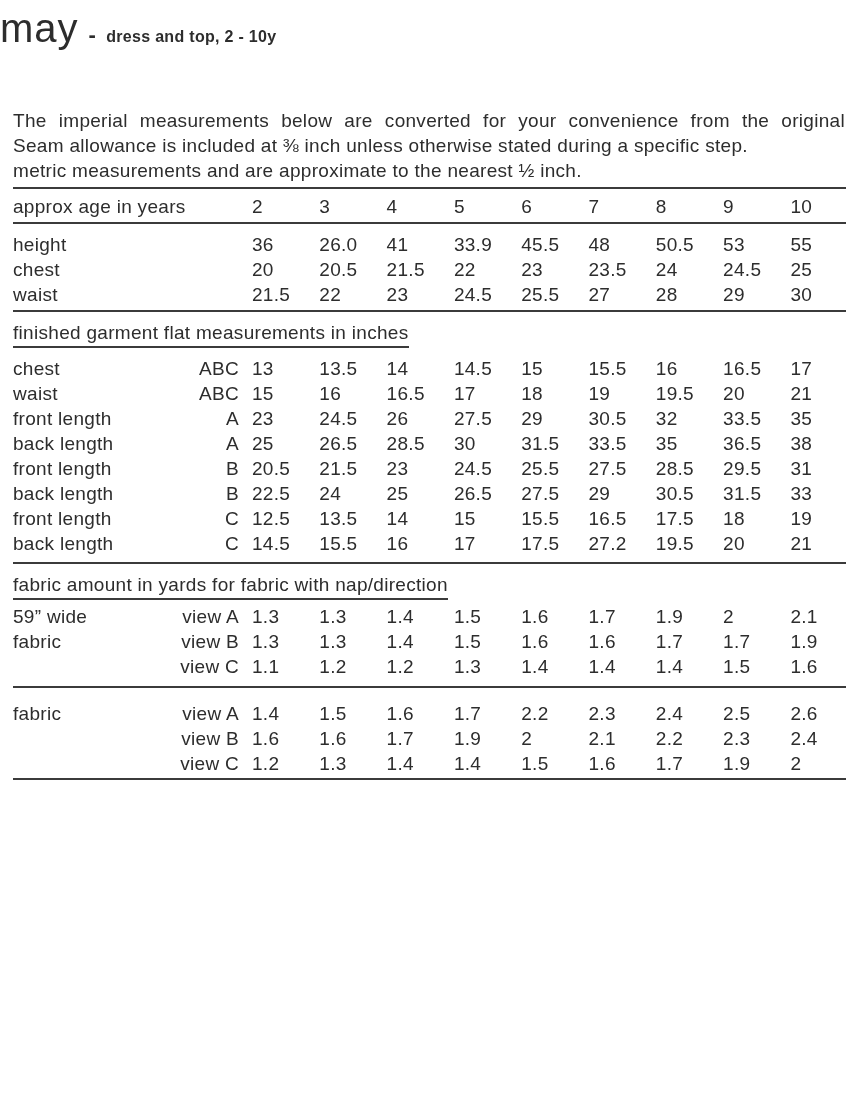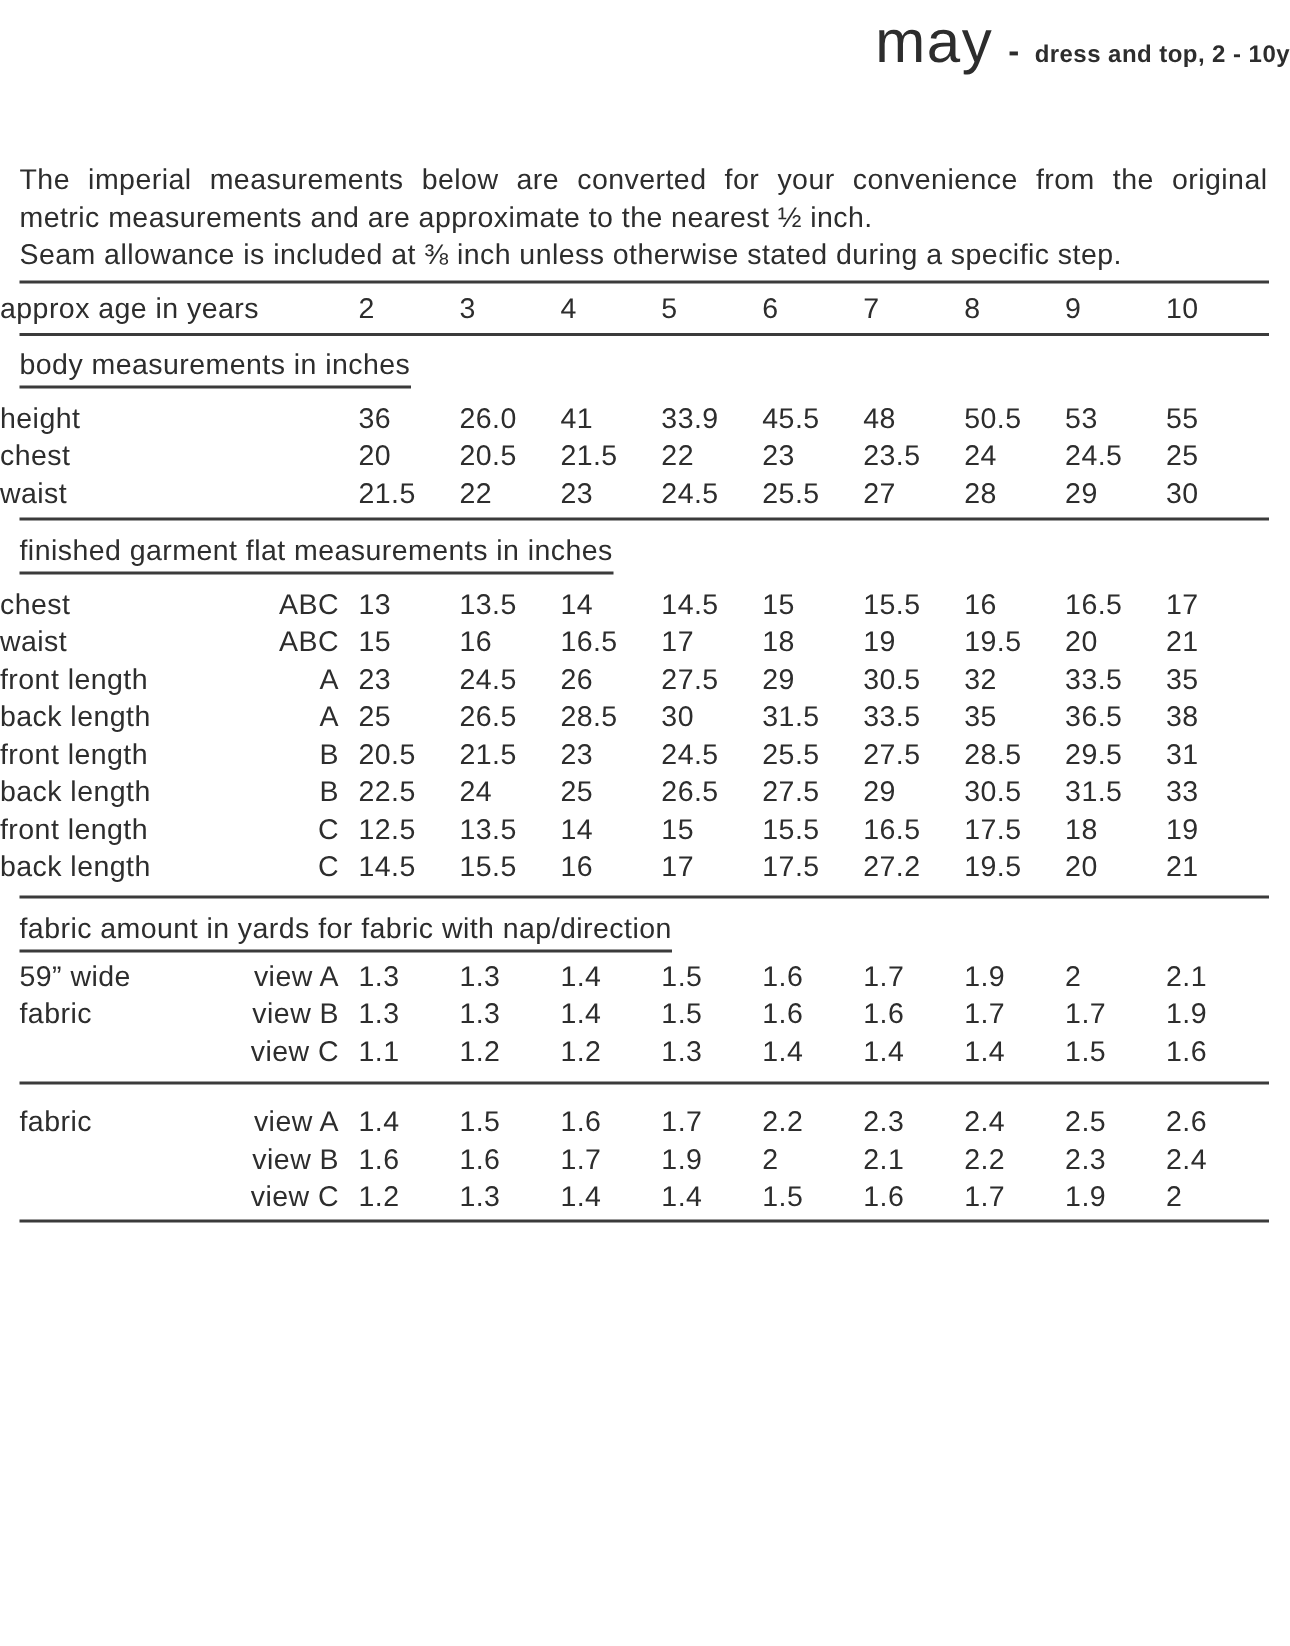--- a/index.html
+++ b/index.html
@@ -15,21 +15,21 @@
     height: 1097px;
     background: #ffffff;
     overflow: hidden;
     font-size: 19px;
     letter-spacing: 0.3px;
   }
   
   .title {
     display: flex;
     align-items: baseline;
-    justify-content: flex-end;
+    justify-content: flex-start;
     gap: 10px;
     padding-top: 6px;
     height: 56px;
   }
   .title-main { font-size: 40px; font-weight: 400; letter-spacing: 1px; }
   .title-sep  { font-size: 22px; font-weight: 700; }
   .title-sub  { font-size: 16px; font-weight: 700; letter-spacing: 0.3px; }
 
   
   .intro-line {
@@ -60,20 +60,21 @@
     font-size: 19px;
     line-height: 23px;
     padding-bottom: 2px;
     border-bottom: 2px solid #3b3b3b;
   }
 
   
   .row {
     display: grid;
     grid-template-columns: 155px 71px repeat(9, 67.3px);
+    padding-left: 13px;
     font-size: 19px;
     line-height: 25px;
     align-items: baseline;
   }
   .row .label { text-align: left; }
   .row .span2 { grid-column: 1 / 3; }
   .row .sub   { text-align: right; }
   .row .cell  { padding-left: 13px; }
 
   .age-row { padding-top: 5px; padding-bottom: 3px; }
@@ -97,41 +98,38 @@
 
 <div class="page">
 
   <header class="title">
     <span class="title-main">may</span>
     <span class="title-sep">-</span>
     <span class="title-sub">dress and top, 2 - 10y</span>
   </header>
 
   <p class="intro-line intro-first">The imperial measurements below are converted for your convenience from the original</p>
+  <p class="intro-line">Seam allowance is included at ⅜ inch unless otherwise stated during a specific step.</p>
   <p class="intro-line">metric measurements and are approximate to the nearest ½ inch.</p>
-  <p class="intro-line">Seam allowance is included at ⅜ inch unless otherwise stated during a specific step.</p>
 
   <div class="rule rule-after-intro"></div>
   <div class="row age-row">
     <span class="label span2">approx age in years</span>
   <span class="cell">2</span>
       <span class="cell">3</span>
       <span class="cell">4</span>
       <span class="cell">5</span>
       <span class="cell">6</span>
       <span class="cell">7</span>
       <span class="cell">8</span>
       <span class="cell">9</span>
       <span class="cell">10</span>
     </div>
   <div class="rule"></div>
 
-  <div class="heading-wrap">
-    <span class="heading-text">body measurements in inches</span>
-  </div>
   <div class="rows-block">
     <div class="row">
       <span class="label span2">height</span>
     <span class="cell">36</span>
         <span class="cell">26.0</span>
         <span class="cell">41</span>
         <span class="cell">33.9</span>
         <span class="cell">45.5</span>
         <span class="cell">48</span>
         <span class="cell">50.5</span>

